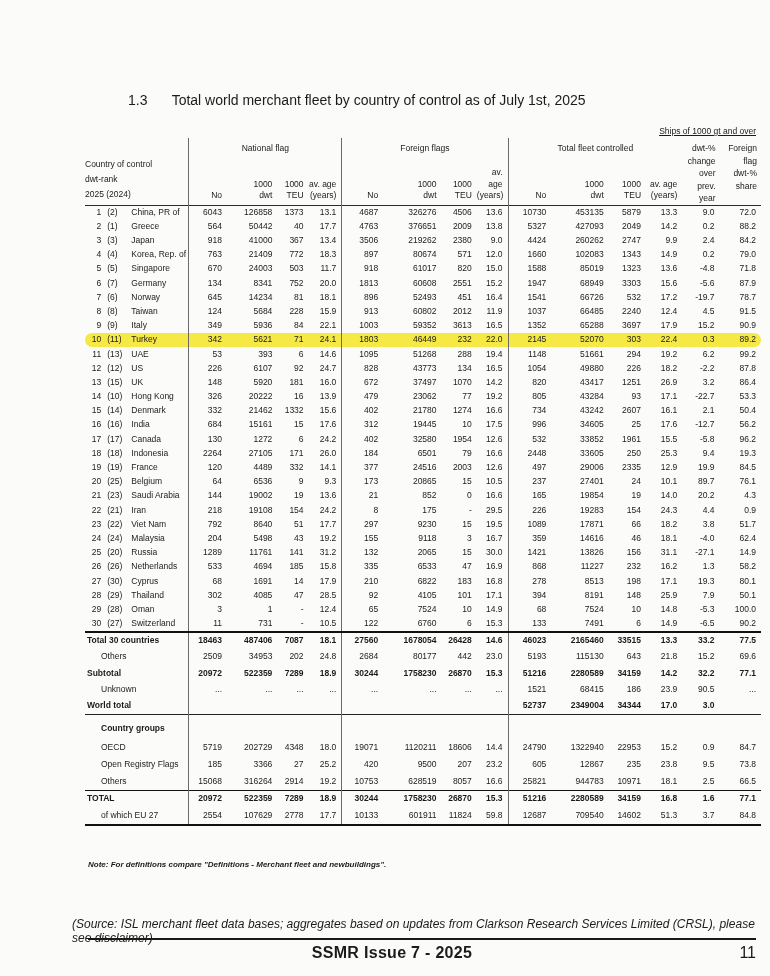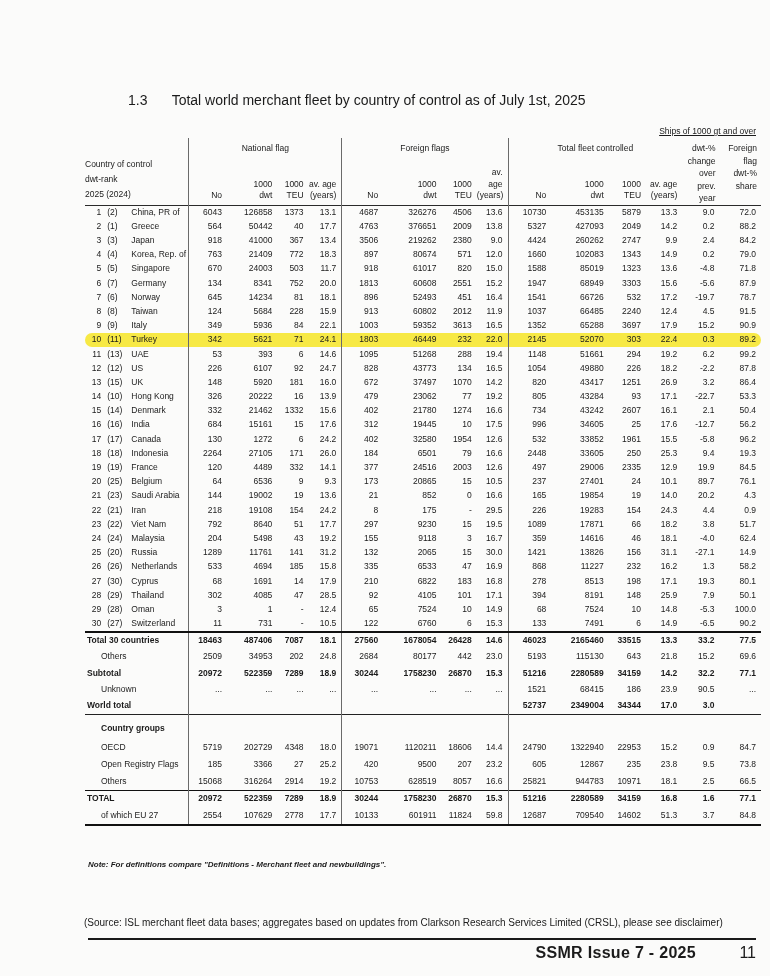--- a/index.html
+++ b/index.html
@@ -68,27 +68,27 @@
   td.lbl.indent{padding-left:16px;}
   tr.bold td{font-weight:bold;}
   tr.subhead td{font-weight:bold;padding-top:5px;padding-bottom:2px;}
 
   tr.hl td{background:#f7e945;}
   tr.hl td:first-child{border-radius:8px 0 0 8px;}
   tr.hl td:last-child{border-radius:0 8px 8px 0;}
 
   
   .tbl-note{position:absolute;left:88px;top:860px;font-size:8px;font-style:italic;font-weight:bold;}
-  .source-note{position:absolute;left:84px;top:917px;font-size:10px;}
+  .source-note{position:absolute;left:72px;top:917px;font-size:12px;font-style:italic;}
   .footer{
     position:absolute;left:88px;top:938px;width:668px;
     border-top:2.5px solid #1a1a1a;padding-top:4px;
     display:flex;align-items:flex-start;
   }
-  .footer .center{flex:1;text-align:right;font-size:16px;font-weight:bold;letter-spacing:.3px;}
+  .footer .center{flex:1;text-align:center;font-size:16px;font-weight:bold;letter-spacing:.3px;}
   .footer .pagenum{width:60px;text-align:right;font-size:16px;}
 </style>
 </head>
 <body>
 
 <div class="page">
 
 
   <div class="section-title">
     <span class="num">1.3</span>

